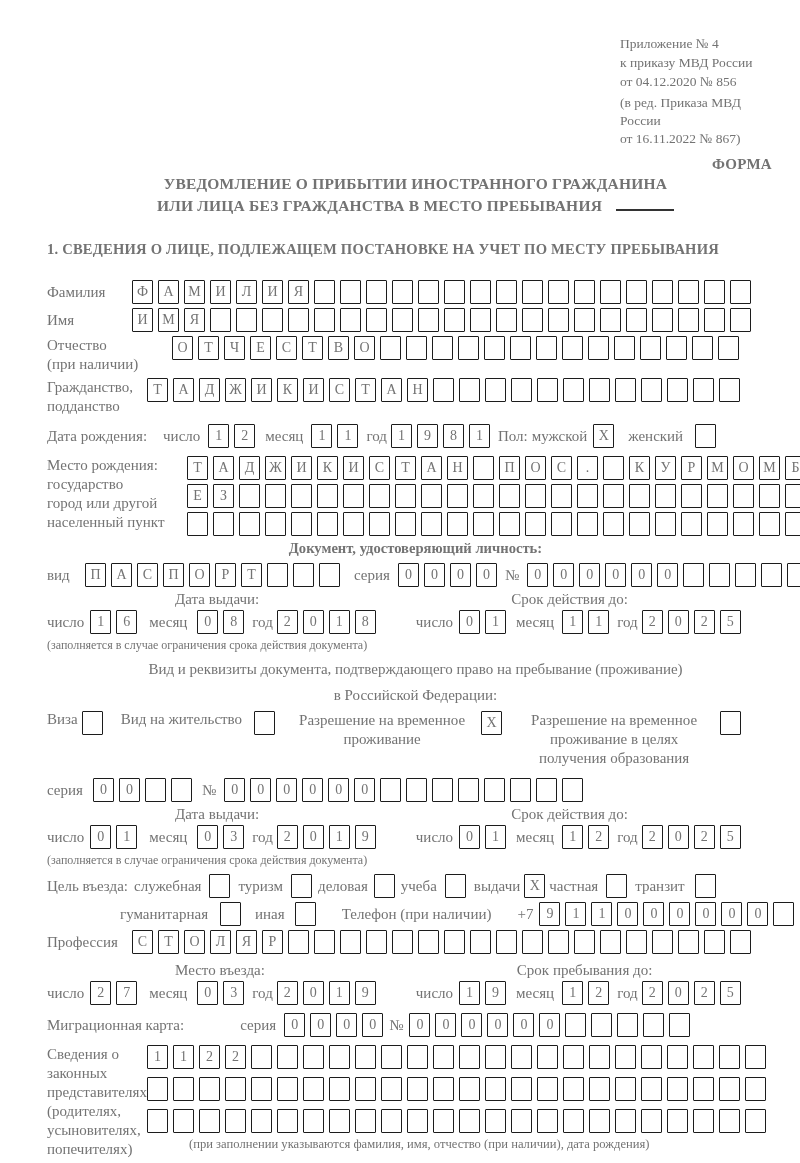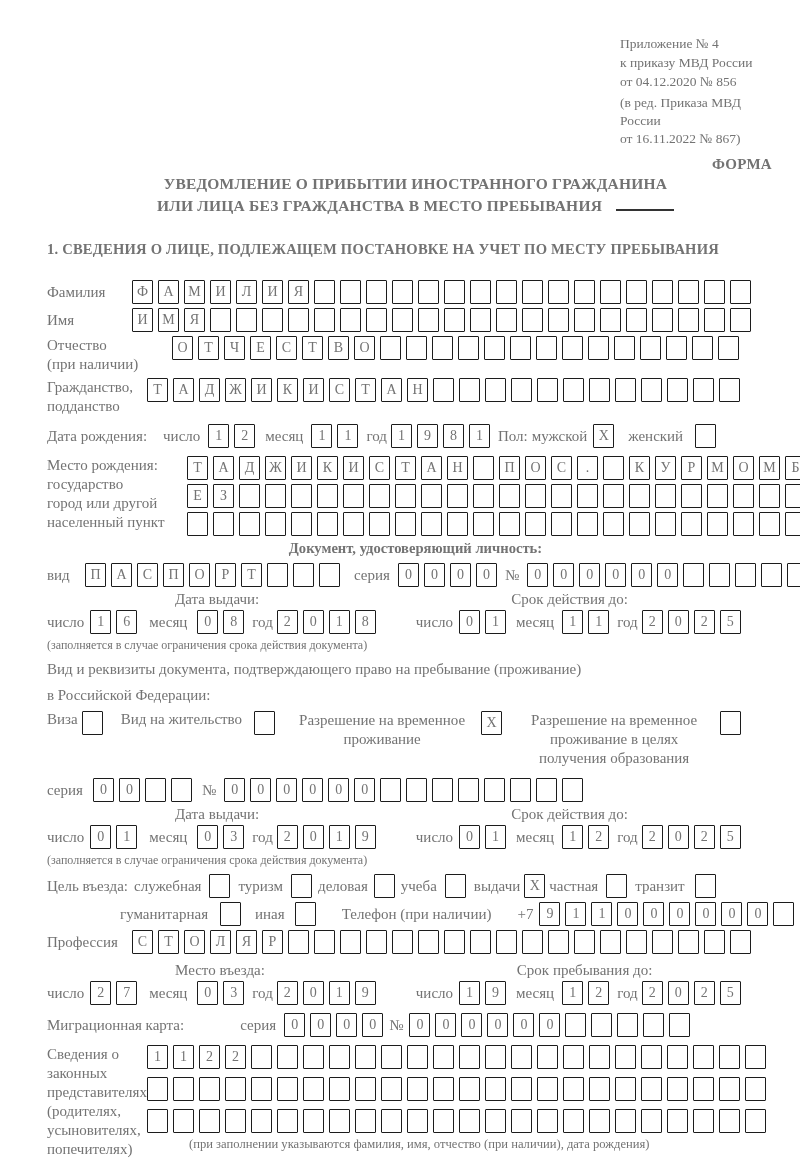--- a/index.html
+++ b/index.html
@@ -28,21 +28,21 @@
   .ml26{margin-left:26px;} .ml40{margin-left:40px;}
   .mb8{margin-bottom:8px;} .mb10{margin-bottom:10px;}
   .twoline{line-height:19px;}
   .lblcol{line-height:19px;flex:none;}
   .cellcol{display:flex;flex-direction:column;gap:4px;}
   .center-b{text-align:center;font-weight:bold;font-size:14.6px;margin:4px 0 6px 0;}
   .datelbls{display:flex;font-weight:normal;margin-bottom:2px;font-size:15px;}
   .datelbls .first{margin-left:128px;}
   .datelbls .second{margin-left:252px;}
   .note{padding-right:40px;font-size:12px;margin:1px 0 6px 0;}
-  .para{margin-bottom:6px;line-height:20px;}
+  .para{margin-bottom:6px;line-height:20px;text-align:center;}
   .optlbl{flex:none;display:inline-block;text-align:center;line-height:19px;white-space:normal;}
   .w185{width:178px;} .w195{width:192px;}
   .indent73{margin-left:73px;}
   .repnote{font-size:12.6px;margin-top:4px;margin-left:42px;white-space:nowrap;}
 </style>
 </head>
 <body>
 
 <div class="page">
 

